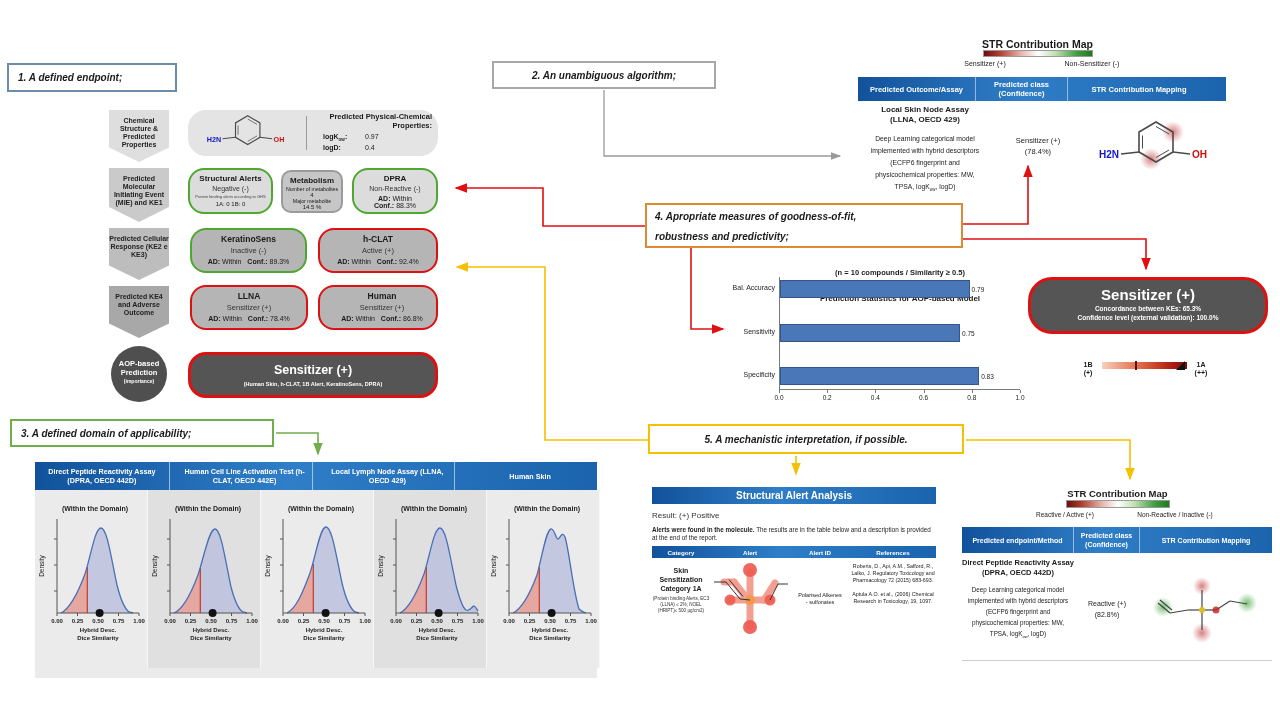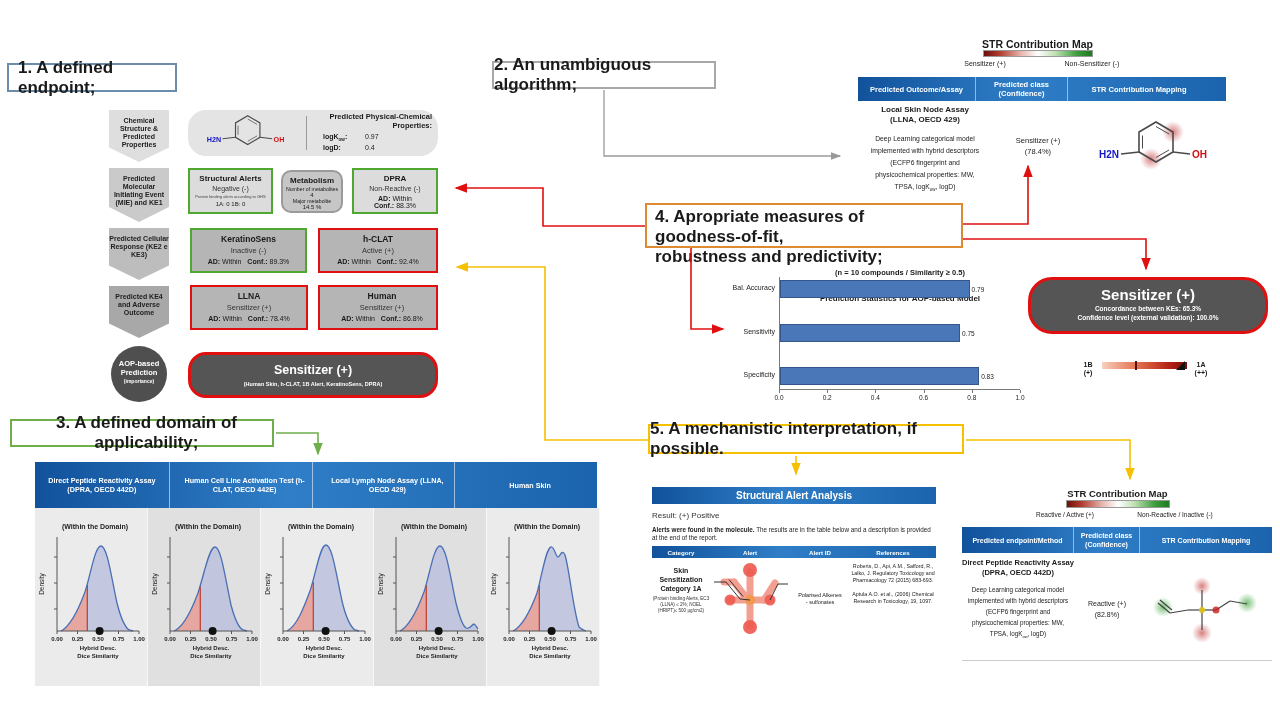--- a/index.html
+++ b/index.html
@@ -6,36 +6,36 @@
   html,body { background:#fff; }
   #canvas {
     position: relative; width: 1280px; height: 720px; overflow: hidden;
     background: #ffffff; font-family: "Liberation Sans", sans-serif; color:#1a1a1a;
   }
   .a { position: absolute; }
   .ctr { text-align: center; }
   .b { font-weight: bold; }
 
   
-  .callout { background:#fff; font-weight:bold; font-size:17px; display:flex; align-items:center; }
+  .callout { background:#fff; font-weight:bold; font-size:10px; display:flex; align-items:center;font-style:italic; }
   #callout1 { border:2px solid #6b8cab; padding-left:9px; }
   #callout2 { border:2px solid #a8a8a8; justify-content:center; }
   #callout3 { border:2px solid #6fae4b; padding-left:9px; }
   #callout4 { border:2px solid #dd8a33; padding:2px 8px; display:block; line-height:20px; }
   #callout5 { border:2px solid #f5c000; justify-content:center; }
 
   
   .chev { clip-path: polygon(0 0,100% 0,100% 72%,50% 100%,0 72%); text-align:center;
           font-weight:bold; font-size:7px; line-height:8px; padding-top:7px; color:#222; }
   #aop-circle { border-radius:50%; background:#4f4f4f; color:#fff; text-align:center;
           font-weight:bold; font-size:7.5px; line-height:8.5px; padding-top:14px; }
   #aop-circle .tiny { font-size:5px; font-weight:bold; }
 
   
-  .fbox { border-radius:0; text-align:center; overflow:hidden; }
+  .fbox { border-radius:16px; text-align:center; overflow:hidden; }
   .fbox .t { font-weight:bold; font-size:8.5px; padding-top:4px; }
   .fbox .r { font-size:7.5px; color:#333; padding-top:2px; }
   .fbox .adline { font-size:7px; padding-top:3px; }
   .green-border { border:2.5px solid #4ea72e; }
   .red-border { border:2.5px solid #e01010; }
   .gray-border { border:2px solid #9a9a9a; }
   .fill-light { background:#dcdcdc; }
   .fill-mid { background:#c6c6c6; }
   .fill-dark { background:#b5b5b5; }
 
@@ -83,21 +83,21 @@
   .xmark { position:absolute; width:1px; height:3px; background:#7a7a7a; top:0; }
 
   
   .scale-lab { font-size:7px; font-weight:bold; line-height:8px; }
   #scale-marker { position:absolute; width:1.5px; height:9px; background:#5a1008; top:-1px; }
   #scale-tri { position:absolute; width:0; height:0; border-bottom:9px solid #111;
       border-left:9px solid transparent; top:-1px; }
 
   
   #domain-table { background:#ebebeb; }
-  .dt-header { display:flex; height:46px;gap:8px; }
+  .dt-header { display:flex; height:28px;gap:8px; }
   .dt-hcell { flex:1; display:flex; align-items:center; justify-content:center; text-align:center;
       font-size:7.2px; line-height:9px; font-weight:bold; color:#fff; padding:2px 4px;
       border-right:1px solid rgba(255,255,255,.55); }
   .dt-body { display:flex; height:178px; }
   .dt-col { flex:1; border-right:1px solid #f8f8f8; padding-top:5px; }
   .dt-col:nth-child(odd) { background:#ebebeb; }
   .dt-col:nth-child(even) { background:#e0e0e0; }
   .dplot { width:112px; height:150px; display:block; }
   .dp-title { font:bold 7px "Liberation Sans",sans-serif; text-anchor:middle; fill:#222; }
   .dp-axis { stroke:#555; stroke-width:1; }

